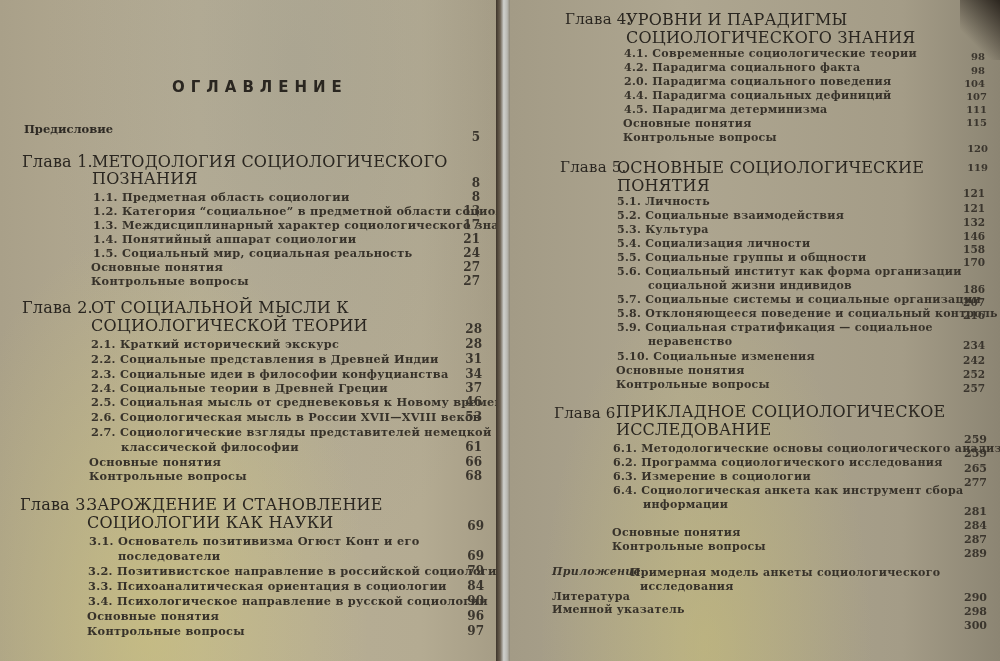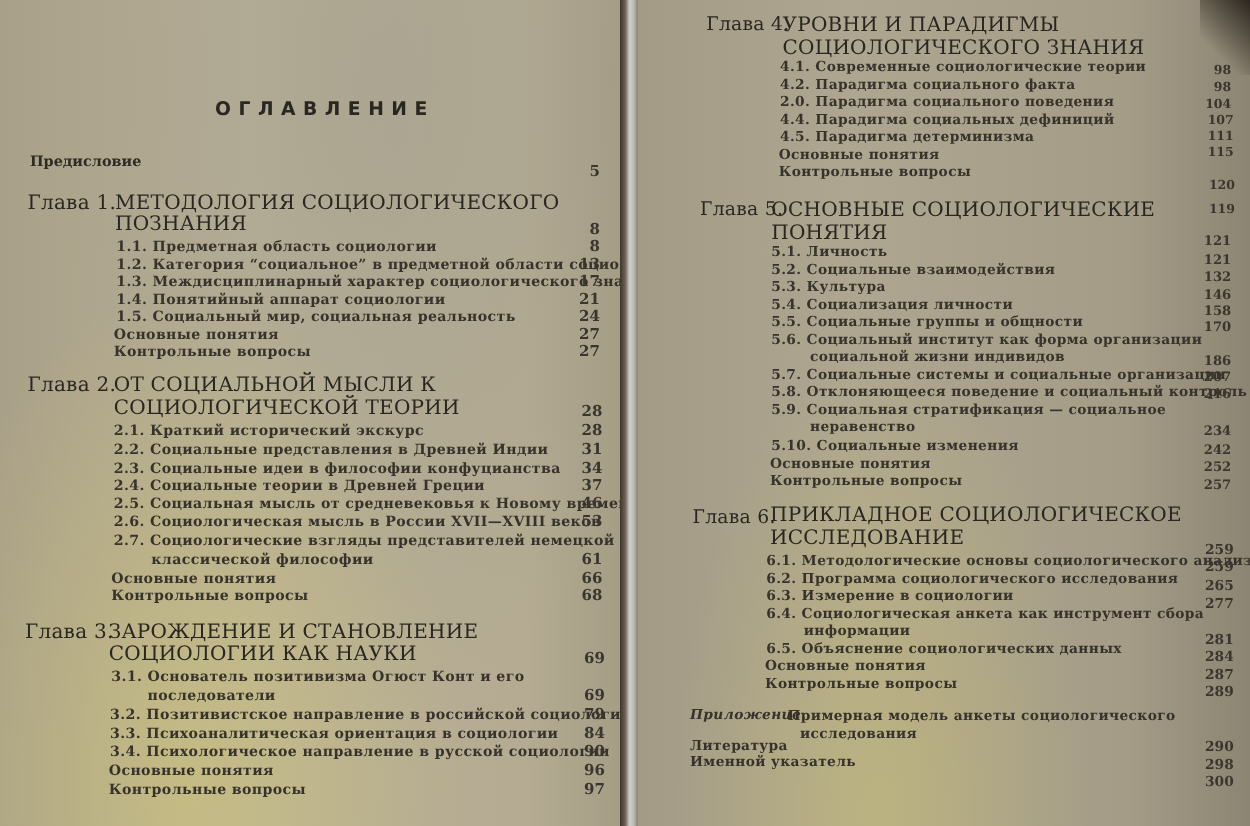--- a/index.html
+++ b/index.html
@@ -185,21 +185,20 @@
 
   <div class="row sec" style="left:103px;top:442px;font-size:11px;">6.1. Методологические основы социологического анализа</div>
   <div class="num" style="left:437px;width:40px;top:447px;font-size:11px;">259</div>
   <div class="row sec" style="left:103px;top:456px;font-size:11px;">6.2. Программа социологического исследования</div>
   <div class="num" style="left:437px;width:40px;top:462px;font-size:11px;">265</div>
   <div class="row sec" style="left:103px;top:470px;font-size:11px;">6.3. Измерение в социологии</div>
   <div class="num" style="left:437px;width:40px;top:476px;font-size:11px;">277</div>
   <div class="row sec" style="left:103px;top:484px;font-size:11px;">6.4. Социологическая анкета как инструмент сбора</div>
   <div class="row sec" style="left:133px;top:498px;font-size:11px;">информации</div>
   <div class="num" style="left:437px;width:40px;top:505px;font-size:11px;">281</div>
-  <div class="row sec" style="left:103px;top:512px;font-size:11px;">6.5. Объяснение социологических данных</div>
   <div class="num" style="left:437px;width:40px;top:519px;font-size:11px;">284</div>
   <div class="row sec" style="left:102px;top:526px;font-size:11px;">Основные понятия</div>
   <div class="num" style="left:437px;width:40px;top:533px;font-size:11px;">287</div>
   <div class="row sec" style="left:102px;top:540px;font-size:11px;">Контрольные вопросы</div>
   <div class="num" style="left:437px;width:40px;top:547px;font-size:11px;">289</div>
 
   <div class="row sec italic" style="left:42px;top:565px;font-size:11px;">Приложение.</div>
   <div class="row sec" style="left:120px;top:566px;font-size:11px;">Примерная модель анкеты социологического</div>
   <div class="row sec" style="left:130px;top:580px;font-size:11px;">исследования</div>
   <div class="num" style="left:437px;width:40px;top:591px;font-size:11px;">290</div>

